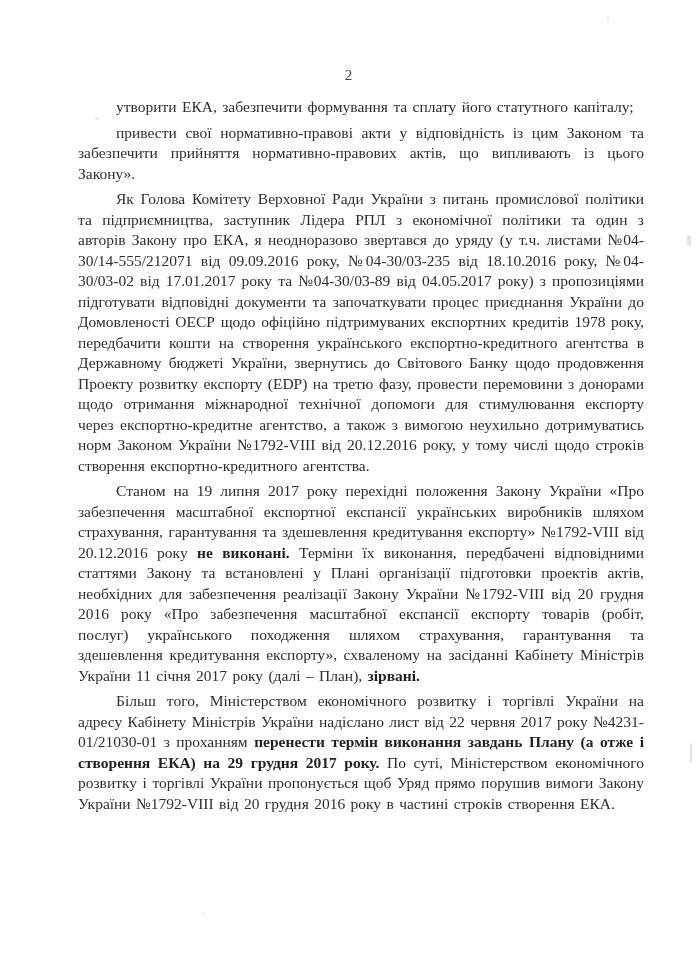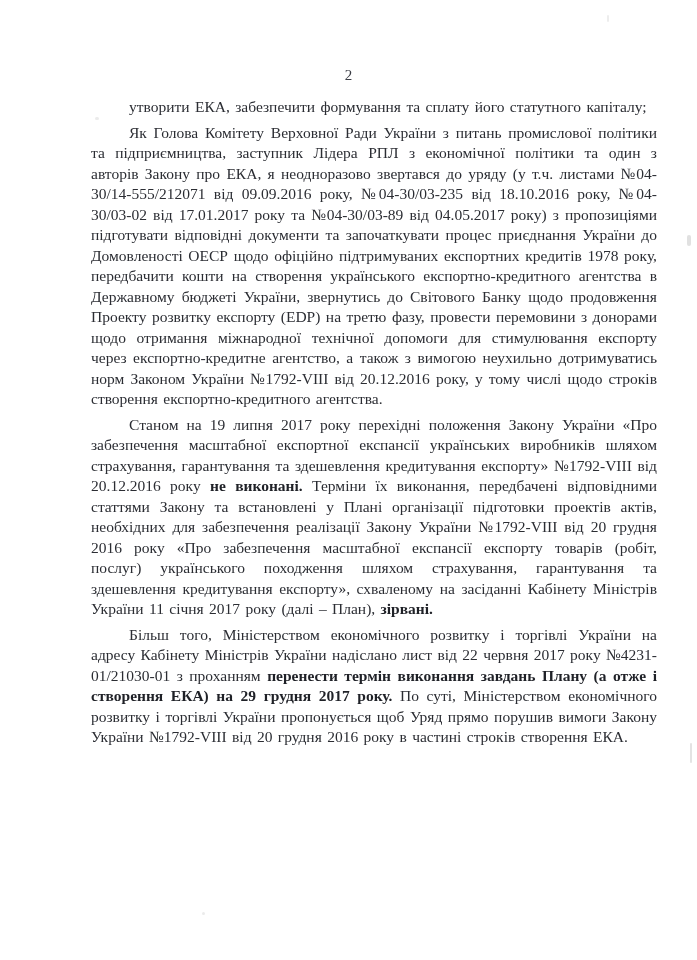--- a/index.html
+++ b/index.html
@@ -31,21 +31,20 @@
   }
   .body-text {
     position: absolute;
     left: 78px;
     top: 97px;
     width: 566px;
     font-size: 15.5px;
     line-height: 20.5px;
     color: #2b2d33;
     text-align: justify;
-    margin-left: 13px;
   }
   .para {
     margin: 0 0 5px 0;
     text-indent: 38px;
     word-spacing: 1.5px;
   }
   .para:last-child { margin-bottom: 0; }
   .run { }
   .em {
     font-weight: bold;
@@ -71,20 +70,21 @@
 <body>
 
 <div class="page">
 
   <div class="page-number">2</div>
 
   <div class="body-text">
 
     <p class="para"><span class="run">утворити ЕКА, забезпечити формування та сплату його статутного капіталу;</span></p>
 
+    <p class="para"><span class="run">привести свої нормативно-правові акти у відповідність із цим Законом та забезпечити прийняття нормативно-правових актів, що випливають із цього Закону».</span></p>
 
     <p class="para"><span class="run">Як Голова Комітету Верховної Ради України з питань промислової політики та підприємництва, заступник Лідера РПЛ з економічної політики та один з авторів Закону про ЕКА, я неодноразово звертався до уряду (у т.ч. листами №04-30/14-555/212071 від 09.09.2016 року, №04-30/03-235 від 18.10.2016 року, №04-30/03-02 від 17.01.2017 року та №04-30/03-89 від 04.05.2017 року) з пропозиціями підготувати відповідні документи та започаткувати процес приєднання України до Домовленості ОЕСР щодо офіційно підтримуваних експортних кредитів 1978 року, передбачити кошти на створення українського експортно-кредитного агентства в Державному бюджеті України, звернутись до Світового Банку щодо продовження Проекту розвитку експорту (EDP) на третю фазу, провести перемовини з донорами щодо отримання міжнародної технічної допомоги для стимулювання експорту через експортно-кредитне агентство, а також з вимогою неухильно дотримуватись норм Законом України №1792-VIII від 20.12.2016 року, у тому числі щодо строків створення експортно-кредитного агентства.</span></p>
 
     <p class="para"><span class="run">Станом на 19 липня 2017 року перехідні положення Закону України «Про забезпечення масштабної експортної експансії українських виробників шляхом страхування, гарантування та здешевлення кредитування експорту» №1792-VIII від 20.12.2016 року </span><span class="run em">не виконані.</span><span class="run"> Терміни їх виконання, передбачені відповідними статтями Закону та встановлені у Плані організації підготовки проектів актів, необхідних для забезпечення реалізації Закону України №1792-VIII від 20 грудня 2016 року «Про забезпечення масштабної експансії експорту товарів (робіт, послуг) українського походження шляхом страхування, гарантування та здешевлення кредитування експорту», схваленому на засіданні Кабінету Міністрів України 11 січня 2017 року (далі – План), </span><span class="run em">зірвані.</span></p>
 
     <p class="para"><span class="run">Більш того, Міністерством економічного розвитку і торгівлі України на адресу Кабінету Міністрів України надіслано лист від 22 червня 2017 року №4231-01/21030-01 з проханням </span><span class="run em">перенести термін виконання завдань Плану (а отже і створення ЕКА) на 29 грудня 2017 року.</span><span class="run"> По суті, Міністерством економічного розвитку і торгівлі України пропонується щоб Уряд прямо порушив вимоги Закону України №1792-VIII від 20 грудня 2016 року в частині строків створення ЕКА.</span></p>
 
   </div>
 
   <div class="speck speck-1"></div>

